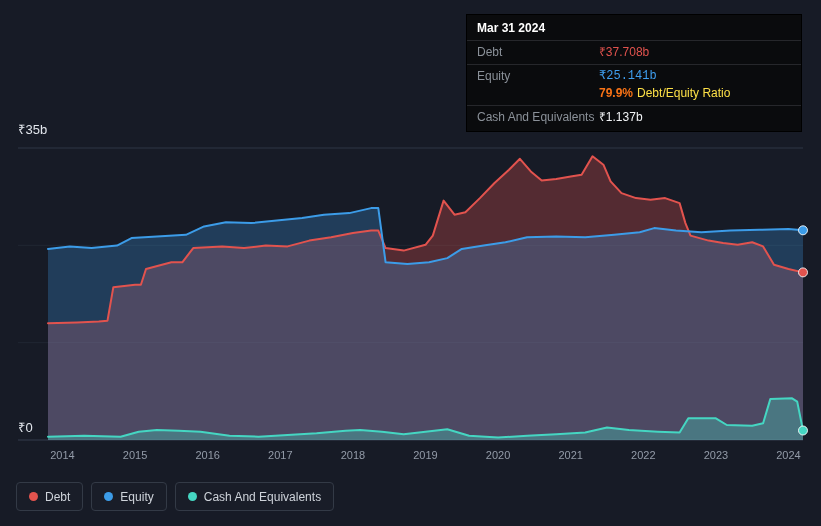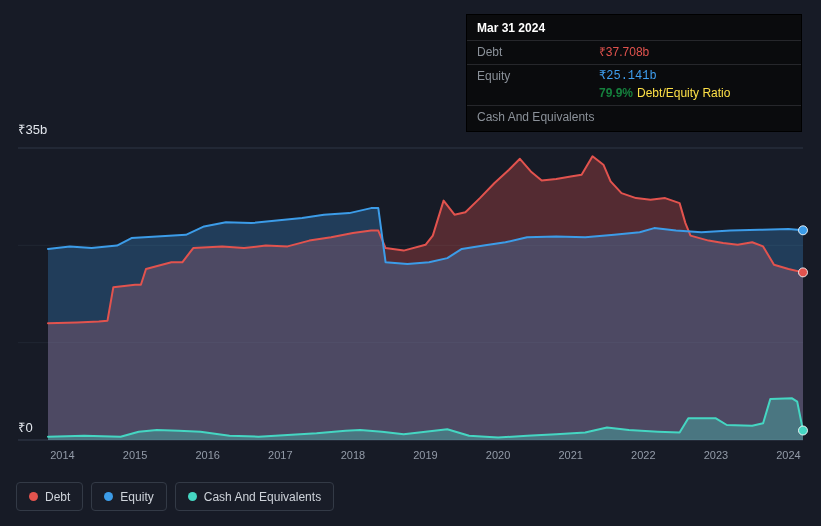--- a/index.html
+++ b/index.html
@@ -23,21 +23,21 @@
     background:#0a0b0d;border:1px solid #000;
     padding:5px 10px;font-size:12px;color:#9aa0a8;z-index:5;
   }
   .tt-row{display:flex;align-items:center;height:17px;line-height:17px;}
   .tt-title{color:#ffffff;font-weight:bold;}
   .tt-label{width:122px;flex:none;color:#8b9199;}
   .tt-val{flex:1;}
   .tt-val.red{color:#e2534e;}
   .tt-val.blue{color:#3f9ff0;font-family:Liberation Mono, monospace;}
   .tt-val.white{color:#f2f4f6;}
-  .tt-ratio-pct{color:#15803d;font-weight:bold;}
+  .tt-ratio-pct{color:#f97316;font-weight:bold;}
   .tt-ratio-lbl{color:#fde047;margin-left:4px;}
   .tt-sep{border-top:1px solid #26272b;margin:3px -10px;}
 
   
   .legend{position:absolute;left:16px;top:482px;display:flex;gap:8px;z-index:4;}
   .pill{
     display:flex;align-items:center;gap:7px;height:27px;padding:0 12px;
     border:1px solid #333a46;border-radius:4px;background:rgba(255,255,255,0.01);
     color:#ced3da;font-size:12px;cursor:pointer;
   }
@@ -92,20 +92,21 @@
     </div>
     <div class="tt-row">
       <span class="tt-label"></span>
       <span class="tt-val">
         <span class="tt-ratio-pct">79.9%</span><span class="tt-ratio-lbl">Debt/Equity Ratio</span>
       </span>
     </div>
     <div class="tt-sep"></div>
     <div class="tt-row">
       <span class="tt-label">Cash And Equivalents</span>
+      <span class="tt-val white">₹1.137b</span>
     </div>
   </div>
 
   <div class="legend">
     <div class="pill">
       <span class="dot" style="background: rgb(226, 83, 78);"></span>
       <span>Debt</span>
     </div>
     <div class="pill">
       <span class="dot" style="background: rgb(60, 156, 232);"></span>

